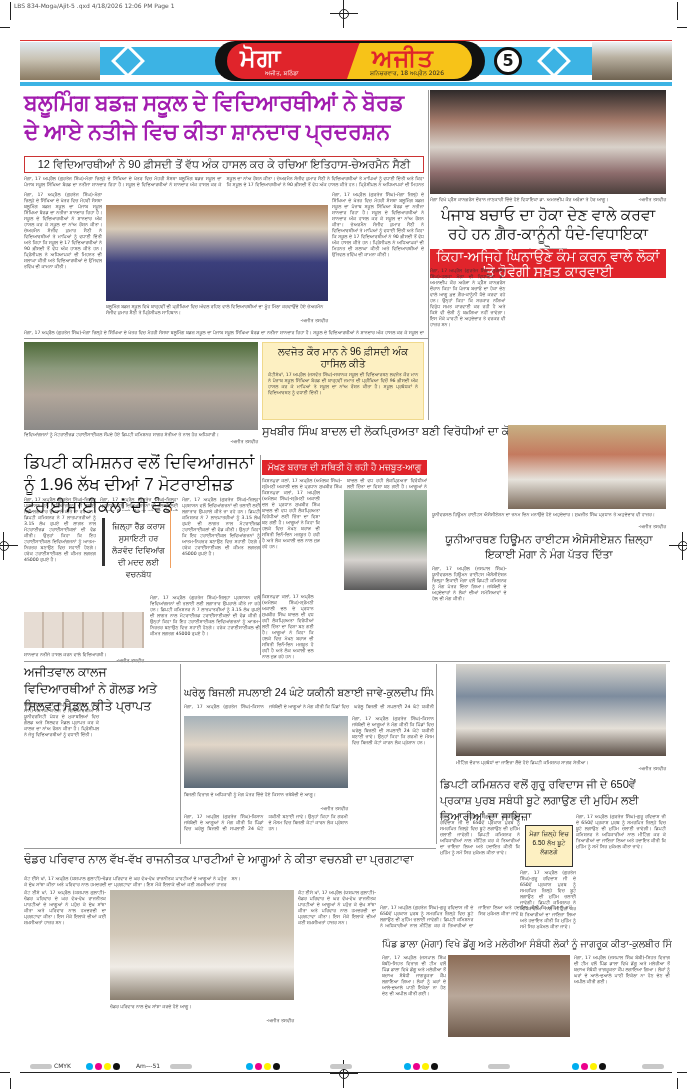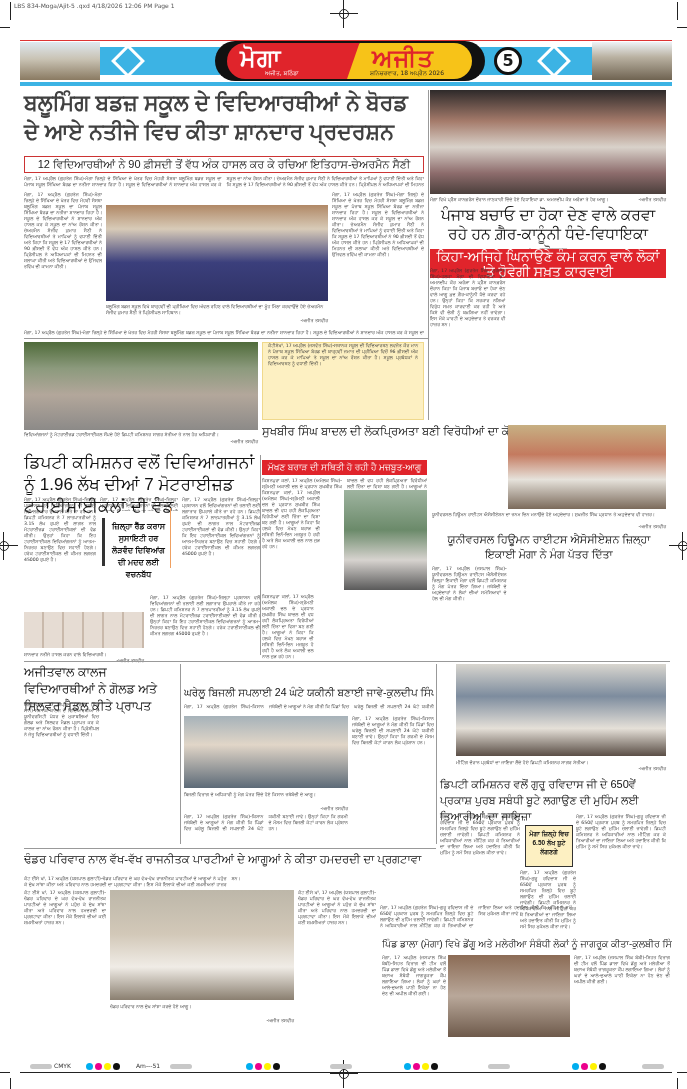--- a/index.html
+++ b/index.html
@@ -27,31 +27,31 @@
   .mh-yel { position: absolute; left: 327px; top: 2px; width: 125px; height: 36px; background: #f7c318; border-radius: 0 18px 18px 0; clip-path: polygon(10% 0,100% 0,100% 100%,0 100%); }
   .mh-moga { position: absolute; left: 220px; top: 2px; font-family: "DejaVu Serif", serif; font-weight: bold; font-size: 24px; color: #fff; letter-spacing: 1px; }
   .mh-ajit { position: absolute; left: 352px; top: 2px; font-family: "DejaVu Serif", serif; font-weight: bold; font-size: 24px; color: #e0242b; letter-spacing: 1px; }
   .mh-sub1 { position: absolute; left: 245px; top: 28px; font-size: 6px; color: #fff; }
   .mh-sub2 { position: absolute; left: 350px; top: 28px; font-size: 6px; color: #222; }
   .mh-page { position: absolute; left: 474px; top: 6px; width: 28px; height: 28px; border: 3px solid #111; border-radius: 50%; background: #fff; font-weight: bold; font-size: 16px; text-align: center; line-height: 22px; }
   .mh-rule { position: absolute; left: 20px; top: 82px; width: 652px; height: 4px; background: #3cb3e4; }
 
   
   .abs { position: absolute; }
-  .hl { font-family: Liberation Sans, sans-serif; font-weight: bold; color: #404040; line-height: 1.15; }
+  .hl { font-family: Liberation Serif, serif; font-weight: bold; color: #a21caf; line-height: 1.15; }
   .hl-cond { font-family: "Liberation Sans", sans-serif; color: #111; line-height: 1.2; }
   .kicker-red { background: #e0242b; color: #fff; font-family: "Liberation Sans", sans-serif; text-align: center; }
   .kicker-box { border: 1px solid #c33; color: #222; font-family: "Liberation Sans", sans-serif; text-align: center; }
   .body-text { font-size: 4.6px; line-height: 6px; color: #333; text-align: justify; overflow: hidden; }
   .cols { column-gap: 5px; column-fill: auto; }
   .caption { font-size: 4.6px; line-height: 6px; color: #333; }
   .credit { font-size: 4.6px; color: #333; text-align: right; }
   .photo { overflow: hidden; }
   .yellow-box { background: #fdf0c2; border: 1px solid #f0d98c; }
-  .sidebox { border: 1px solid #333; font-family: "Liberation Sans", sans-serif; font-weight: bold; text-align: center; color: #111; }
+  .sidebox { border: 1px solid #333; font-family: "Liberation Sans", sans-serif; font-weight: normal; text-align: center; color: #111; }
   .vrule { position: absolute; width: 1px; background: #999; }
   .hrule { position: absolute; height: 1px; background: #999; }
 
   
   .ph-press { background: linear-gradient(180deg,#2e2a2a 0%,#a57b6b 30%,#d9d2ca 55%,#8d6c6c 80%,#4b3f3c 100%); }
   .ph-students { background: linear-gradient(180deg,#b08866 0%,#d8cbb8 25%,#3b3f7c 60%,#2f3265 100%); }
   .ph-wheel { background: linear-gradient(180deg,#4f6b3a 0%,#8c9a7d 30%,#b3a79b 60%,#8c8a88 100%); }
   .ph-portrait { background: linear-gradient(180deg,#9fb4a0 0%,#6b8a6a 40%,#d7d3cf 70%,#5a5a5a 100%); }
   .ph-cake { background: linear-gradient(180deg,#c7b083 0%,#c47a5f 35%,#e6e2db 65%,#7b6a5b 100%); }
   .ph-meet1 { background: linear-gradient(180deg,#d9d6cf 0%,#7d8c9e 35%,#e5e0d8 70%,#5a4e46 100%); }
@@ -111,20 +111,21 @@
 <div class="abs kicker-box" style="left:24px;top:156px;width:400px;height:17px;font-size:11px;line-height:15px;">12 ਵਿਦਿਆਰਥੀਆਂ ਨੇ 90 ਫ਼ੀਸਦੀ ਤੋਂ ਵੱਧ ਅੰਕ ਹਾਸਲ ਕਰ ਕੇ ਰਚਿਆ ਇਤਿਹਾਸ-ਚੇਅਰਮੈਨ ਸੈਣੀ</div>
 <div class="abs body-text cols" style="left:24px;top:176px;width:400px;height:14px;column-count:2;">ਮੋਗਾ, 17 ਅਪ੍ਰੈਲ (ਗੁਰਤੇਜ ਸਿੰਘ)-ਮੋਗਾ ਜ਼ਿਲ੍ਹੇ ਦੇ ਸਿੱਖਿਆ ਦੇ ਖੇਤਰ ਵਿਚ ਮੋਹਰੀ ਸੰਸਥਾ ਬਲੂਮਿੰਗ ਬਡਜ਼ ਸਕੂਲ ਦਾ ਪੰਜਾਬ ਸਕੂਲ ਸਿੱਖਿਆ ਬੋਰਡ ਦਾ ਨਤੀਜਾ ਸ਼ਾਨਦਾਰ ਰਿਹਾ ਹੈ। ਸਕੂਲ ਦੇ ਵਿਦਿਆਰਥੀਆਂ ਨੇ ਸ਼ਾਨਦਾਰ ਅੰਕ ਹਾਸਲ ਕਰ ਕੇ ਸਕੂਲ ਦਾ ਨਾਂਅ ਰੌਸ਼ਨ ਕੀਤਾ। ਚੇਅਰਮੈਨ ਸੰਜੀਵ ਕੁਮਾਰ ਸੈਣੀ ਨੇ ਵਿਦਿਆਰਥੀਆਂ ਤੇ ਮਾਪਿਆਂ ਨੂੰ ਵਧਾਈ ਦਿੱਤੀ ਅਤੇ ਕਿਹਾ ਕਿ ਸਕੂਲ ਦੇ 17 ਵਿਦਿਆਰਥੀਆਂ ਨੇ 90 ਫ਼ੀਸਦੀ ਤੋਂ ਵੱਧ ਅੰਕ ਹਾਸਲ ਕੀਤੇ ਹਨ। ਪ੍ਰਿੰਸੀਪਲ ਨੇ ਅਧਿਆਪਕਾਂ ਦੀ ਮਿਹਨਤ ਦੀ ਸ਼ਲਾਘਾ ਕੀਤੀ ਅਤੇ ਵਿਦਿਆਰਥੀਆਂ ਦੇ ਉੱਜਵਲ ਭਵਿੱਖ ਦੀ ਕਾਮਨਾ ਕੀਤੀ।</div>
 <div class="abs body-text" style="left:24px;top:192px;width:78px;height:138px;">ਮੋਗਾ, 17 ਅਪ੍ਰੈਲ (ਗੁਰਤੇਜ ਸਿੰਘ)-ਮੋਗਾ ਜ਼ਿਲ੍ਹੇ ਦੇ ਸਿੱਖਿਆ ਦੇ ਖੇਤਰ ਵਿਚ ਮੋਹਰੀ ਸੰਸਥਾ ਬਲੂਮਿੰਗ ਬਡਜ਼ ਸਕੂਲ ਦਾ ਪੰਜਾਬ ਸਕੂਲ ਸਿੱਖਿਆ ਬੋਰਡ ਦਾ ਨਤੀਜਾ ਸ਼ਾਨਦਾਰ ਰਿਹਾ ਹੈ। ਸਕੂਲ ਦੇ ਵਿਦਿਆਰਥੀਆਂ ਨੇ ਸ਼ਾਨਦਾਰ ਅੰਕ ਹਾਸਲ ਕਰ ਕੇ ਸਕੂਲ ਦਾ ਨਾਂਅ ਰੌਸ਼ਨ ਕੀਤਾ। ਚੇਅਰਮੈਨ ਸੰਜੀਵ ਕੁਮਾਰ ਸੈਣੀ ਨੇ ਵਿਦਿਆਰਥੀਆਂ ਤੇ ਮਾਪਿਆਂ ਨੂੰ ਵਧਾਈ ਦਿੱਤੀ ਅਤੇ ਕਿਹਾ ਕਿ ਸਕੂਲ ਦੇ 17 ਵਿਦਿਆਰਥੀਆਂ ਨੇ 90 ਫ਼ੀਸਦੀ ਤੋਂ ਵੱਧ ਅੰਕ ਹਾਸਲ ਕੀਤੇ ਹਨ। ਪ੍ਰਿੰਸੀਪਲ ਨੇ ਅਧਿਆਪਕਾਂ ਦੀ ਮਿਹਨਤ ਦੀ ਸ਼ਲਾਘਾ ਕੀਤੀ ਅਤੇ ਵਿਦਿਆਰਥੀਆਂ ਦੇ ਉੱਜਵਲ ਭਵਿੱਖ ਦੀ ਕਾਮਨਾ ਕੀਤੀ।</div>
 <div class="abs photo ph-students" style="left:106px;top:205px;width:222px;height:96px;"></div>
 <div class="abs caption" style="left:106px;top:304px;width:222px;height:12px;overflow:hidden;">ਬਲੂਮਿੰਗ ਬਡਜ਼ ਸਕੂਲ ਵਿਖੇ ਬਾਰ੍ਹਵੀਂ ਦੀ ਪ੍ਰੀਖਿਆ ਵਿਚ ਅੱਵਲ ਰਹਿਣ ਵਾਲੇ ਵਿਦਿਆਰਥੀਆਂ ਦਾ ਮੂੰਹ ਮਿੱਠਾ ਕਰਵਾਉਂਦੇ ਹੋਏ ਚੇਅਰਮੈਨ ਸੰਜੀਵ ਕੁਮਾਰ ਸੈਣੀ ਤੇ ਪ੍ਰਿੰਸੀਪਲ ਸਾਹਿਬਾਨ।</div>
 <div class="abs credit" style="left:280px;top:318px;width:48px;">-ਅਜੀਤ ਤਸਵੀਰ</div>
 <div class="abs body-text" style="left:332px;top:192px;width:92px;height:138px;">ਮੋਗਾ, 17 ਅਪ੍ਰੈਲ (ਗੁਰਤੇਜ ਸਿੰਘ)-ਮੋਗਾ ਜ਼ਿਲ੍ਹੇ ਦੇ ਸਿੱਖਿਆ ਦੇ ਖੇਤਰ ਵਿਚ ਮੋਹਰੀ ਸੰਸਥਾ ਬਲੂਮਿੰਗ ਬਡਜ਼ ਸਕੂਲ ਦਾ ਪੰਜਾਬ ਸਕੂਲ ਸਿੱਖਿਆ ਬੋਰਡ ਦਾ ਨਤੀਜਾ ਸ਼ਾਨਦਾਰ ਰਿਹਾ ਹੈ। ਸਕੂਲ ਦੇ ਵਿਦਿਆਰਥੀਆਂ ਨੇ ਸ਼ਾਨਦਾਰ ਅੰਕ ਹਾਸਲ ਕਰ ਕੇ ਸਕੂਲ ਦਾ ਨਾਂਅ ਰੌਸ਼ਨ ਕੀਤਾ। ਚੇਅਰਮੈਨ ਸੰਜੀਵ ਕੁਮਾਰ ਸੈਣੀ ਨੇ ਵਿਦਿਆਰਥੀਆਂ ਤੇ ਮਾਪਿਆਂ ਨੂੰ ਵਧਾਈ ਦਿੱਤੀ ਅਤੇ ਕਿਹਾ ਕਿ ਸਕੂਲ ਦੇ 17 ਵਿਦਿਆਰਥੀਆਂ ਨੇ 90 ਫ਼ੀਸਦੀ ਤੋਂ ਵੱਧ ਅੰਕ ਹਾਸਲ ਕੀਤੇ ਹਨ। ਪ੍ਰਿੰਸੀਪਲ ਨੇ ਅਧਿਆਪਕਾਂ ਦੀ ਮਿਹਨਤ ਦੀ ਸ਼ਲਾਘਾ ਕੀਤੀ ਅਤੇ ਵਿਦਿਆਰਥੀਆਂ ਦੇ ਉੱਜਵਲ ਭਵਿੱਖ ਦੀ ਕਾਮਨਾ ਕੀਤੀ।</div>
 <div class="abs body-text" style="left:24px;top:330px;width:400px;height:6px;">ਮੋਗਾ, 17 ਅਪ੍ਰੈਲ (ਗੁਰਤੇਜ ਸਿੰਘ)-ਮੋਗਾ ਜ਼ਿਲ੍ਹੇ ਦੇ ਸਿੱਖਿਆ ਦੇ ਖੇਤਰ ਵਿਚ ਮੋਹਰੀ ਸੰਸਥਾ ਬਲੂਮਿੰਗ ਬਡਜ਼ ਸਕੂਲ ਦਾ ਪੰਜਾਬ ਸਕੂਲ ਸਿੱਖਿਆ ਬੋਰਡ ਦਾ ਨਤੀਜਾ ਸ਼ਾਨਦਾਰ ਰਿਹਾ ਹੈ। ਸਕੂਲ ਦੇ ਵਿਦਿਆਰਥੀਆਂ ਨੇ ਸ਼ਾਨਦਾਰ ਅੰਕ ਹਾਸਲ ਕਰ ਕੇ ਸਕੂਲ ਦਾ ਨਾਂਅ ਰੌਸ਼ਨ ਕੀਤਾ। ਚੇਅਰਮੈਨ ਸੰਜੀਵ ਕੁਮਾਰ ਸੈਣੀ ਨੇ ਵਿਦਿਆਰਥੀਆਂ ਤੇ ਮਾਪਿਆਂ ਨੂੰ ਵਧਾਈ ਦਿੱਤੀ ਅਤੇ ਕਿਹਾ ਕਿ ਸਕੂਲ ਦੇ 17 ਵਿਦਿਆਰਥੀਆਂ ਨੇ 90 ਫ਼ੀਸਦੀ ਤੋਂ ਵੱਧ ਅੰਕ ਹਾਸਲ ਕੀਤੇ ਹਨ। ਪ੍ਰਿੰਸੀਪਲ ਨੇ ਅਧਿਆਪਕਾਂ ਦੀ ਮਿਹਨਤ ਦੀ ਸ਼ਲਾਘਾ ਕੀਤੀ ਅਤੇ ਵਿਦਿਆਰਥੀਆਂ ਦੇ ਉੱਜਵਲ ਭਵਿੱਖ ਦੀ ਕਾਮਨਾ ਕੀਤੀ।</div>
 
 <div class="abs yellow-box" style="left:262px;top:342px;width:162px;height:78px;">
+  <div class="hl-cond" style="font-size:10px;padding:3px 4px 2px;text-align:center;">ਲਵਜੋਤ ਕੌਰ ਮਾਨ ਨੇ 96 ਫ਼ੀਸਦੀ ਅੰਕ ਹਾਸਿਲ ਕੀਤੇ</div>
   <div class="body-text" style="padding:0 5px;height:54px;">ਕੋਟੀਸੇਖਾਂ, 17 ਅਪ੍ਰੈਲ (ਜਸਵੰਤ ਸਿੰਘ)-ਸਥਾਨਕ ਸਕੂਲ ਦੀ ਵਿਦਿਆਰਥਣ ਲਵਜੋਤ ਕੌਰ ਮਾਨ ਨੇ ਪੰਜਾਬ ਸਕੂਲ ਸਿੱਖਿਆ ਬੋਰਡ ਦੀ ਬਾਰ੍ਹਵੀਂ ਜਮਾਤ ਦੀ ਪ੍ਰੀਖਿਆ ਵਿਚੋਂ 96 ਫ਼ੀਸਦੀ ਅੰਕ ਹਾਸਲ ਕਰ ਕੇ ਮਾਪਿਆਂ ਤੇ ਸਕੂਲ ਦਾ ਨਾਂਅ ਰੌਸ਼ਨ ਕੀਤਾ ਹੈ। ਸਕੂਲ ਪ੍ਰਬੰਧਕਾਂ ਨੇ ਵਿਦਿਆਰਥਣ ਨੂੰ ਵਧਾਈ ਦਿੱਤੀ।</div>
 </div>
 
 <div class="abs photo ph-wheel" style="left:24px;top:342px;width:234px;height:88px;"></div>
 <div class="abs caption" style="left:24px;top:432px;width:234px;height:12px;overflow:hidden;">ਦਿਵਿਆਂਗਜਨਾਂ ਨੂੰ ਮੋਟਰਾਈਜ਼ਡ ਟਰਾਈਸਾਈਕਲ ਸੌਂਪਦੇ ਹੋਏ ਡਿਪਟੀ ਕਮਿਸ਼ਨਰ ਸਾਗਰ ਸੇਤੀਆ ਤੇ ਨਾਲ ਹੋਰ ਅਧਿਕਾਰੀ।</div>
 <div class="abs credit" style="left:210px;top:439px;width:48px;">-ਅਜੀਤ ਤਸਵੀਰ</div>
 
 <div class="abs hl-cond" style="left:24px;top:452px;width:240px;font-size:17px;line-height:22px;">ਡਿਪਟੀ ਕਮਿਸ਼ਨਰ ਵਲੋਂ ਦਿਵਿਆਂਗਜਨਾਂ ਨੂੰ 1.96 ਲੱਖ ਦੀਆਂ 7 ਮੋਟਰਾਈਜ਼ਡ ਟਰਾਈਸਾਈਕਲਾਂ ਦੀ ਵੰਡ</div>
 <div class="abs body-text" style="left:24px;top:497px;width:72px;height:92px;">ਮੋਗਾ, 17 ਅਪ੍ਰੈਲ (ਗੁਰਤੇਜ ਸਿੰਘ)-ਜ਼ਿਲ੍ਹਾ ਪ੍ਰਸ਼ਾਸਨ ਵਲੋਂ ਦਿਵਿਆਂਗਜਨਾਂ ਦੀ ਭਲਾਈ ਲਈ ਲਗਾਤਾਰ ਉਪਰਾਲੇ ਕੀਤੇ ਜਾ ਰਹੇ ਹਨ। ਡਿਪਟੀ ਕਮਿਸ਼ਨਰ ਨੇ 7 ਲਾਭਪਾਤਰੀਆਂ ਨੂੰ 3.15 ਲੱਖ ਰੁਪਏ ਦੀ ਲਾਗਤ ਨਾਲ ਮੋਟਰਾਈਜ਼ਡ ਟਰਾਈਸਾਈਕਲਾਂ ਦੀ ਵੰਡ ਕੀਤੀ। ਉਨ੍ਹਾਂ ਕਿਹਾ ਕਿ ਇਹ ਟਰਾਈਸਾਈਕਲ ਦਿਵਿਆਂਗਜਨਾਂ ਨੂੰ ਆਤਮ-ਨਿਰਭਰ ਬਣਾਉਣ ਵਿਚ ਸਹਾਈ ਹੋਣਗੇ। ਹਰੇਕ ਟਰਾਈਸਾਈਕਲ ਦੀ ਕੀਮਤ ਲਗਭਗ 45000 ਰੁਪਏ ਹੈ।</div>
 <div class="abs body-text" style="left:100px;top:497px;width:78px;height:14px;">ਮੋਗਾ, 17 ਅਪ੍ਰੈਲ (ਗੁਰਤੇਜ ਸਿੰਘ)-ਜ਼ਿਲ੍ਹਾ ਪ੍ਰਸ਼ਾਸਨ ਵਲੋਂ ਦਿਵਿਆਂਗਜਨਾਂ ਦੀ ਭਲਾਈ ਲਈ ਲਗਾਤਾਰ ਉਪਰਾਲੇ ਕੀਤੇ ਜਾ ਰਹੇ ਹਨ। ਡਿਪਟੀ ਕਮਿਸ਼ਨਰ ਨੇ 7 ਲਾਭਪਾਤਰੀਆਂ ਨੂੰ 3.15 ਲੱਖ ਰੁਪਏ ਦੀ ਲਾਗਤ ਨਾਲ ਮੋਟਰਾਈਜ਼ਡ ਟਰਾਈਸਾਈਕਲਾਂ ਦੀ ਵੰਡ ਕੀਤੀ। ਉਨ੍ਹਾਂ ਕਿਹਾ ਕਿ ਇਹ ਟਰਾਈਸਾਈਕਲ ਦਿਵਿਆਂਗਜਨਾਂ ਨੂੰ ਆਤਮ-ਨਿਰਭਰ ਬਣਾਉਣ ਵਿਚ ਸਹਾਈ ਹੋਣਗੇ। ਹਰੇਕ ਟਰਾਈਸਾਈਕਲ ਦੀ ਕੀਮਤ ਲਗਭਗ 45000 ਰੁਪਏ ਹੈ।</div>
@@ -146,21 +147,21 @@
 <div class="abs hl-cond" style="left:262px;top:424px;width:260px;font-size:11.5px;line-height:14px;white-space:nowrap;overflow:hidden;">ਸੁਖਬੀਰ ਸਿੰਘ ਬਾਦਲ ਦੀ ਲੋਕਪ੍ਰਿਅਤਾ ਬਣੀ ਵਿਰੋਧੀਆਂ ਦਾ ਕੋਲ-ਸ਼ੂਲਰ, ਢਿੱਲੋਂ, ਔਲਖ</div>
 <div class="abs kicker-red" style="left:262px;top:460px;width:165px;height:15px;font-size:9px;line-height:15px;">ਮੱਖਣ ਬਰਾੜ ਦੀ ਸਥਿਤੀ ਹੋ ਰਹੀ ਹੈ ਮਜ਼ਬੂਤ-ਆਗੂ</div>
 <div class="abs body-text cols" style="left:262px;top:478px;width:165px;height:12px;column-count:2;">ਕਿਸ਼ਨਪੁਰਾ ਕਲਾਂ, 17 ਅਪ੍ਰੈਲ (ਅਮੋਲਕ ਸਿੰਘ)-ਸ਼੍ਰੋਮਣੀ ਅਕਾਲੀ ਦਲ ਦੇ ਪ੍ਰਧਾਨ ਸੁਖਬੀਰ ਸਿੰਘ ਬਾਦਲ ਦੀ ਵਧ ਰਹੀ ਲੋਕਪ੍ਰਿਅਤਾ ਵਿਰੋਧੀਆਂ ਲਈ ਚਿੰਤਾ ਦਾ ਵਿਸ਼ਾ ਬਣ ਗਈ ਹੈ। ਆਗੂਆਂ ਨੇ ਕਿਹਾ ਕਿ ਹਲਕੇ ਵਿਚ ਮੱਖਣ ਬਰਾੜ ਦੀ ਸਥਿਤੀ ਦਿਨੋਂ-ਦਿਨ ਮਜ਼ਬੂਤ ਹੋ ਰਹੀ ਹੈ ਅਤੇ ਲੋਕ ਅਕਾਲੀ ਦਲ ਨਾਲ ਜੁੜ ਰਹੇ ਹਨ।</div>
 <div class="abs body-text" style="left:262px;top:490px;width:58px;height:100px;">ਕਿਸ਼ਨਪੁਰਾ ਕਲਾਂ, 17 ਅਪ੍ਰੈਲ (ਅਮੋਲਕ ਸਿੰਘ)-ਸ਼੍ਰੋਮਣੀ ਅਕਾਲੀ ਦਲ ਦੇ ਪ੍ਰਧਾਨ ਸੁਖਬੀਰ ਸਿੰਘ ਬਾਦਲ ਦੀ ਵਧ ਰਹੀ ਲੋਕਪ੍ਰਿਅਤਾ ਵਿਰੋਧੀਆਂ ਲਈ ਚਿੰਤਾ ਦਾ ਵਿਸ਼ਾ ਬਣ ਗਈ ਹੈ। ਆਗੂਆਂ ਨੇ ਕਿਹਾ ਕਿ ਹਲਕੇ ਵਿਚ ਮੱਖਣ ਬਰਾੜ ਦੀ ਸਥਿਤੀ ਦਿਨੋਂ-ਦਿਨ ਮਜ਼ਬੂਤ ਹੋ ਰਹੀ ਹੈ ਅਤੇ ਲੋਕ ਅਕਾਲੀ ਦਲ ਨਾਲ ਜੁੜ ਰਹੇ ਹਨ।</div>
 <div class="abs photo ph-portrait" style="left:344px;top:490px;width:83px;height:100px;"></div>
 <div class="abs body-text cols" style="left:262px;top:594px;width:165px;height:66px;column-count:3;">ਕਿਸ਼ਨਪੁਰਾ ਕਲਾਂ, 17 ਅਪ੍ਰੈਲ (ਅਮੋਲਕ ਸਿੰਘ)-ਸ਼੍ਰੋਮਣੀ ਅਕਾਲੀ ਦਲ ਦੇ ਪ੍ਰਧਾਨ ਸੁਖਬੀਰ ਸਿੰਘ ਬਾਦਲ ਦੀ ਵਧ ਰਹੀ ਲੋਕਪ੍ਰਿਅਤਾ ਵਿਰੋਧੀਆਂ ਲਈ ਚਿੰਤਾ ਦਾ ਵਿਸ਼ਾ ਬਣ ਗਈ ਹੈ। ਆਗੂਆਂ ਨੇ ਕਿਹਾ ਕਿ ਹਲਕੇ ਵਿਚ ਮੱਖਣ ਬਰਾੜ ਦੀ ਸਥਿਤੀ ਦਿਨੋਂ-ਦਿਨ ਮਜ਼ਬੂਤ ਹੋ ਰਹੀ ਹੈ ਅਤੇ ਲੋਕ ਅਕਾਲੀ ਦਲ ਨਾਲ ਜੁੜ ਰਹੇ ਹਨ।</div>
 
 <div class="abs photo ph-cake" style="left:508px;top:425px;width:158px;height:84px;"></div>
 <div class="abs caption" style="left:432px;top:512px;width:234px;height:12px;overflow:hidden;">ਯੂਨੀਵਰਸਲ ਹਿਊਮਨ ਰਾਈਟਸ ਐਸੋਸੀਏਸ਼ਨ ਦਾ ਜਨਮ ਦਿਨ ਮਨਾਉਂਦੇ ਹੋਏ ਅਹੁਦੇਦਾਰ। ਸੁਖਜੀਤ ਸਿੰਘ ਪ੍ਰਧਾਨ ਤੇ ਅਹੁਦੇਦਾਰ ਵੀ ਹਾਜ਼ਰ।</div>
 <div class="abs credit" style="left:620px;top:524px;width:46px;">-ਅਜੀਤ ਤਸਵੀਰ</div>
-<div class="abs hl-cond" style="left:432px;top:532px;width:234px;font-size:11px;line-height:15px;text-align:center;">ਯੂਨੀਵਰਸਲ ਹਿਊਮਨ ਰਾਈਟਸ ਐਸੋਸੀਏਸ਼ਨ ਜ਼ਿਲ੍ਹਾ ਇਕਾਈ ਮੋਗਾ ਨੇ ਮੰਗ ਪੱਤਰ ਦਿੱਤਾ</div>
+<div class="abs hl-cond" style="left:432px;top:532px;width:234px;font-size:11px;line-height:15px;text-align:center;">ਯੂਨੀਆਰਥਣ ਹਿਊਮਨ ਰਾਈਟਸ ਐਸੋਸੀਏਸ਼ਨ ਜ਼ਿਲ੍ਹਾ ਇਕਾਈ ਮੋਗਾ ਨੇ ਮੰਗ ਪੱਤਰ ਦਿੱਤਾ</div>
 <div class="abs body-text cols" style="left:432px;top:566px;width:234px;height:92px;column-count:3;">ਮੋਗਾ, 17 ਅਪ੍ਰੈਲ (ਜਸਪਾਲ ਸਿੰਘ)-ਯੂਨੀਵਰਸਲ ਹਿਊਮਨ ਰਾਈਟਸ ਐਸੋਸੀਏਸ਼ਨ ਜ਼ਿਲ੍ਹਾ ਇਕਾਈ ਮੋਗਾ ਵਲੋਂ ਡਿਪਟੀ ਕਮਿਸ਼ਨਰ ਨੂੰ ਮੰਗ ਪੱਤਰ ਦਿੱਤਾ ਗਿਆ। ਜਥੇਬੰਦੀ ਦੇ ਅਹੁਦੇਦਾਰਾਂ ਨੇ ਲੋਕਾਂ ਦੀਆਂ ਸਮੱਸਿਆਵਾਂ ਦੇ ਹੱਲ ਦੀ ਮੰਗ ਕੀਤੀ।</div>
 
 <div class="abs hl-cond" style="left:24px;top:664px;width:140px;font-size:12.5px;line-height:17px;">ਅਜੀਤਵਾਲ ਕਾਲਜ ਵਿਦਿਆਰਥੀਆਂ ਨੇ ਗੋਲਡ ਅਤੇ ਸਿਲਵਰ ਮੈਡਲ ਕੀਤੇ ਪ੍ਰਾਪਤ</div>
 <div class="abs body-text cols" style="left:24px;top:702px;width:155px;height:130px;column-count:2;">ਅਜੀਤਵਾਲ, 17 ਅਪ੍ਰੈਲ (ਹਰਦੇਵ ਸਿੰਘ ਮਾਨ)-ਸਥਾਨਕ ਕਾਲਜ ਦੇ ਵਿਦਿਆਰਥੀਆਂ ਨੇ ਯੂਨੀਵਰਸਿਟੀ ਪੱਧਰ ਦੇ ਮੁਕਾਬਲਿਆਂ ਵਿਚ ਗੋਲਡ ਅਤੇ ਸਿਲਵਰ ਮੈਡਲ ਪ੍ਰਾਪਤ ਕਰ ਕੇ ਕਾਲਜ ਦਾ ਨਾਂਅ ਰੌਸ਼ਨ ਕੀਤਾ ਹੈ। ਪ੍ਰਿੰਸੀਪਲ ਨੇ ਜੇਤੂ ਵਿਦਿਆਰਥੀਆਂ ਨੂੰ ਵਧਾਈ ਦਿੱਤੀ।</div>
 
 <div class="abs hl-cond" style="left:184px;top:685px;width:250px;font-size:10.5px;line-height:14px;white-space:nowrap;overflow:hidden;">ਘਰੇਲੂ ਬਿਜਲੀ ਸਪਲਾਈ 24 ਘੰਟੇ ਯਕੀਨੀ ਬਣਾਈ ਜਾਵੇ-ਕੁਲਦੀਪ ਸਿੰਘ ਦੌਲਤਪੁਰਾ</div>
 <div class="abs body-text cols" style="left:184px;top:704px;width:250px;height:10px;column-count:3;">ਮੋਗਾ, 17 ਅਪ੍ਰੈਲ (ਗੁਰਤੇਜ ਸਿੰਘ)-ਕਿਸਾਨ ਜਥੇਬੰਦੀ ਦੇ ਆਗੂਆਂ ਨੇ ਮੰਗ ਕੀਤੀ ਕਿ ਪਿੰਡਾਂ ਵਿਚ ਘਰੇਲੂ ਬਿਜਲੀ ਦੀ ਸਪਲਾਈ 24 ਘੰਟੇ ਯਕੀਨੀ ਬਣਾਈ ਜਾਵੇ। ਉਨ੍ਹਾਂ ਕਿਹਾ ਕਿ ਗਰਮੀ ਦੇ ਮੌਸਮ ਵਿਚ ਬਿਜਲੀ ਕੱਟਾਂ ਕਾਰਨ ਲੋਕ ਪ੍ਰੇਸ਼ਾਨ ਹਨ।</div>
 <div class="abs photo ph-medal" style="left:184px;top:716px;width:164px;height:72px;"></div>
 <div class="abs body-text" style="left:352px;top:716px;width:82px;height:120px;">ਮੋਗਾ, 17 ਅਪ੍ਰੈਲ (ਗੁਰਤੇਜ ਸਿੰਘ)-ਕਿਸਾਨ ਜਥੇਬੰਦੀ ਦੇ ਆਗੂਆਂ ਨੇ ਮੰਗ ਕੀਤੀ ਕਿ ਪਿੰਡਾਂ ਵਿਚ ਘਰੇਲੂ ਬਿਜਲੀ ਦੀ ਸਪਲਾਈ 24 ਘੰਟੇ ਯਕੀਨੀ ਬਣਾਈ ਜਾਵੇ। ਉਨ੍ਹਾਂ ਕਿਹਾ ਕਿ ਗਰਮੀ ਦੇ ਮੌਸਮ ਵਿਚ ਬਿਜਲੀ ਕੱਟਾਂ ਕਾਰਨ ਲੋਕ ਪ੍ਰੇਸ਼ਾਨ ਹਨ।</div>
 <div class="abs caption" style="left:184px;top:792px;width:164px;height:12px;overflow:hidden;">ਬਿਜਲੀ ਵਿਭਾਗ ਦੇ ਅਧਿਕਾਰੀ ਨੂੰ ਮੰਗ ਪੱਤਰ ਦਿੰਦੇ ਹੋਏ ਕਿਸਾਨ ਜਥੇਬੰਦੀ ਦੇ ਆਗੂ।</div>
@@ -169,21 +170,21 @@
 
 <div class="abs photo ph-meet1" style="left:456px;top:664px;width:210px;height:92px;"></div>
 <div class="abs caption" style="left:456px;top:760px;width:210px;height:12px;overflow:hidden;">ਮੀਟਿੰਗ ਦੌਰਾਨ ਪ੍ਰਬੰਧਾਂ ਦਾ ਜਾਇਜ਼ਾ ਲੈਂਦੇ ਹੋਏ ਡਿਪਟੀ ਕਮਿਸ਼ਨਰ ਸਾਗਰ ਸੇਤੀਆ।</div>
 <div class="abs credit" style="left:618px;top:766px;width:48px;">-ਅਜੀਤ ਤਸਵੀਰ</div>
 <div class="abs hl-cond" style="left:440px;top:776px;width:226px;font-size:11px;line-height:16px;">ਡਿਪਟੀ ਕਮਿਸ਼ਨਰ ਵਲੋਂ ਗੁਰੂ ਰਵਿਦਾਸ ਜੀ ਦੇ 650ਵੇਂ ਪ੍ਰਕਾਸ਼ ਪੁਰਬ ਸਬੰਧੀ ਬੂਟੇ ਲਗਾਉਣ ਦੀ ਮੁਹਿੰਮ ਲਈ ਤਿਆਰੀਆਂ ਦਾ ਜਾਇਜ਼ਾ</div>
 <div class="abs body-text" style="left:440px;top:814px;width:80px;height:120px;">ਮੋਗਾ, 17 ਅਪ੍ਰੈਲ (ਗੁਰਤੇਜ ਸਿੰਘ)-ਗੁਰੂ ਰਵਿਦਾਸ ਜੀ ਦੇ 650ਵੇਂ ਪ੍ਰਕਾਸ਼ ਪੁਰਬ ਨੂੰ ਸਮਰਪਿਤ ਜ਼ਿਲ੍ਹੇ ਵਿਚ ਬੂਟੇ ਲਗਾਉਣ ਦੀ ਮੁਹਿੰਮ ਚਲਾਈ ਜਾਵੇਗੀ। ਡਿਪਟੀ ਕਮਿਸ਼ਨਰ ਨੇ ਅਧਿਕਾਰੀਆਂ ਨਾਲ ਮੀਟਿੰਗ ਕਰ ਕੇ ਤਿਆਰੀਆਂ ਦਾ ਜਾਇਜ਼ਾ ਲਿਆ ਅਤੇ ਹਦਾਇਤ ਕੀਤੀ ਕਿ ਮੁਹਿੰਮ ਨੂੰ ਸਮੇਂ ਸਿਰ ਮੁਕੰਮਲ ਕੀਤਾ ਜਾਵੇ।</div>
 <div class="abs sidebox" style="left:525px;top:825px;width:48px;height:42px;font-size:6.5px;line-height:9px;padding:3px 2px;background:#fdf0c2;">ਮੋਗਾ ਜ਼ਿਲ੍ਹੇ ਵਿਚ 6.50 ਲੱਖ ਬੂਟੇ ਲੱਗਣਗੇ</div>
 <div class="abs body-text" style="left:576px;top:814px;width:90px;height:120px;">ਮੋਗਾ, 17 ਅਪ੍ਰੈਲ (ਗੁਰਤੇਜ ਸਿੰਘ)-ਗੁਰੂ ਰਵਿਦਾਸ ਜੀ ਦੇ 650ਵੇਂ ਪ੍ਰਕਾਸ਼ ਪੁਰਬ ਨੂੰ ਸਮਰਪਿਤ ਜ਼ਿਲ੍ਹੇ ਵਿਚ ਬੂਟੇ ਲਗਾਉਣ ਦੀ ਮੁਹਿੰਮ ਚਲਾਈ ਜਾਵੇਗੀ। ਡਿਪਟੀ ਕਮਿਸ਼ਨਰ ਨੇ ਅਧਿਕਾਰੀਆਂ ਨਾਲ ਮੀਟਿੰਗ ਕਰ ਕੇ ਤਿਆਰੀਆਂ ਦਾ ਜਾਇਜ਼ਾ ਲਿਆ ਅਤੇ ਹਦਾਇਤ ਕੀਤੀ ਕਿ ਮੁਹਿੰਮ ਨੂੰ ਸਮੇਂ ਸਿਰ ਮੁਕੰਮਲ ਕੀਤਾ ਜਾਵੇ।</div>
 <div class="abs body-text cols" style="left:520px;top:870px;width:56px;height:64px;">ਮੋਗਾ, 17 ਅਪ੍ਰੈਲ (ਗੁਰਤੇਜ ਸਿੰਘ)-ਗੁਰੂ ਰਵਿਦਾਸ ਜੀ ਦੇ 650ਵੇਂ ਪ੍ਰਕਾਸ਼ ਪੁਰਬ ਨੂੰ ਸਮਰਪਿਤ ਜ਼ਿਲ੍ਹੇ ਵਿਚ ਬੂਟੇ ਲਗਾਉਣ ਦੀ ਮੁਹਿੰਮ ਚਲਾਈ ਜਾਵੇਗੀ। ਡਿਪਟੀ ਕਮਿਸ਼ਨਰ ਨੇ ਅਧਿਕਾਰੀਆਂ ਨਾਲ ਮੀਟਿੰਗ ਕਰ ਕੇ ਤਿਆਰੀਆਂ ਦਾ ਜਾਇਜ਼ਾ ਲਿਆ ਅਤੇ ਹਦਾਇਤ ਕੀਤੀ ਕਿ ਮੁਹਿੰਮ ਨੂੰ ਸਮੇਂ ਸਿਰ ਮੁਕੰਮਲ ਕੀਤਾ ਜਾਵੇ।</div>
 
-<div class="abs hl-cond" style="left:24px;top:852px;width:410px;font-size:11.5px;line-height:15px;white-space:nowrap;overflow:hidden;">ਢੰਡਰ ਪਰਿਵਾਰ ਨਾਲ ਵੱਖ-ਵੱਖ ਰਾਜਨੀਤਕ ਪਾਰਟੀਆਂ ਦੇ ਆਗੂਆਂ ਨੇ ਕੀਤਾ ਹਮਦਰਦੀ ਦਾ ਪ੍ਰਗਟਾਵਾ</div>
+<div class="abs hl-cond" style="left:24px;top:852px;width:410px;font-size:11.5px;line-height:15px;white-space:nowrap;overflow:hidden;">ਢੰਡਰ ਪਰਿਵਾਰ ਨਾਲ ਵੱਖ-ਵੱਖ ਰਾਜਨੀਤਕ ਪਾਰਟੀਆਂ ਦੇ ਆਗੂਆਂ ਨੇ ਕੀਤਾ ਵਚਨਬੀ ਦਾ ਪ੍ਰਗਟਾਵਾ</div>
 <div class="abs body-text cols" style="left:24px;top:876px;width:410px;height:12px;column-count:2;">ਕੋਟ ਈਸੇ ਖਾਂ, 17 ਅਪ੍ਰੈਲ (ਯਸ਼ਪਾਲ ਗੁਲਾਟੀ)-ਢੰਡਰ ਪਰਿਵਾਰ ਦੇ ਘਰ ਵੱਖ-ਵੱਖ ਰਾਜਨੀਤਕ ਪਾਰਟੀਆਂ ਦੇ ਆਗੂਆਂ ਨੇ ਪਹੁੰਚ ਕੇ ਦੁੱਖ ਸਾਂਝਾ ਕੀਤਾ ਅਤੇ ਪਰਿਵਾਰ ਨਾਲ ਹਮਦਰਦੀ ਦਾ ਪ੍ਰਗਟਾਵਾ ਕੀਤਾ। ਇਸ ਮੌਕੇ ਇਲਾਕੇ ਦੀਆਂ ਕਈ ਸ਼ਖ਼ਸੀਅਤਾਂ ਹਾਜ਼ਰ ਸਨ।</div>
 <div class="abs body-text" style="left:24px;top:890px;width:82px;height:150px;">ਕੋਟ ਈਸੇ ਖਾਂ, 17 ਅਪ੍ਰੈਲ (ਯਸ਼ਪਾਲ ਗੁਲਾਟੀ)-ਢੰਡਰ ਪਰਿਵਾਰ ਦੇ ਘਰ ਵੱਖ-ਵੱਖ ਰਾਜਨੀਤਕ ਪਾਰਟੀਆਂ ਦੇ ਆਗੂਆਂ ਨੇ ਪਹੁੰਚ ਕੇ ਦੁੱਖ ਸਾਂਝਾ ਕੀਤਾ ਅਤੇ ਪਰਿਵਾਰ ਨਾਲ ਹਮਦਰਦੀ ਦਾ ਪ੍ਰਗਟਾਵਾ ਕੀਤਾ। ਇਸ ਮੌਕੇ ਇਲਾਕੇ ਦੀਆਂ ਕਈ ਸ਼ਖ਼ਸੀਅਤਾਂ ਹਾਜ਼ਰ ਸਨ।</div>
 <div class="abs photo ph-family" style="left:110px;top:890px;width:184px;height:110px;"></div>
 <div class="abs caption" style="left:110px;top:1004px;width:184px;height:12px;overflow:hidden;">ਢੰਡਰ ਪਰਿਵਾਰ ਨਾਲ ਦੁੱਖ ਸਾਂਝਾ ਕਰਦੇ ਹੋਏ ਆਗੂ।</div>
 <div class="abs credit" style="left:246px;top:1018px;width:48px;">-ਅਜੀਤ ਤਸਵੀਰ</div>
 <div class="abs body-text" style="left:298px;top:890px;width:78px;height:150px;">ਕੋਟ ਈਸੇ ਖਾਂ, 17 ਅਪ੍ਰੈਲ (ਯਸ਼ਪਾਲ ਗੁਲਾਟੀ)-ਢੰਡਰ ਪਰਿਵਾਰ ਦੇ ਘਰ ਵੱਖ-ਵੱਖ ਰਾਜਨੀਤਕ ਪਾਰਟੀਆਂ ਦੇ ਆਗੂਆਂ ਨੇ ਪਹੁੰਚ ਕੇ ਦੁੱਖ ਸਾਂਝਾ ਕੀਤਾ ਅਤੇ ਪਰਿਵਾਰ ਨਾਲ ਹਮਦਰਦੀ ਦਾ ਪ੍ਰਗਟਾਵਾ ਕੀਤਾ। ਇਸ ਮੌਕੇ ਇਲਾਕੇ ਦੀਆਂ ਕਈ ਸ਼ਖ਼ਸੀਅਤਾਂ ਹਾਜ਼ਰ ਸਨ।</div>
 <div class="abs body-text cols" style="left:380px;top:905px;width:290px;height:26px;column-count:3;">ਮੋਗਾ, 17 ਅਪ੍ਰੈਲ (ਗੁਰਤੇਜ ਸਿੰਘ)-ਗੁਰੂ ਰਵਿਦਾਸ ਜੀ ਦੇ 650ਵੇਂ ਪ੍ਰਕਾਸ਼ ਪੁਰਬ ਨੂੰ ਸਮਰਪਿਤ ਜ਼ਿਲ੍ਹੇ ਵਿਚ ਬੂਟੇ ਲਗਾਉਣ ਦੀ ਮੁਹਿੰਮ ਚਲਾਈ ਜਾਵੇਗੀ। ਡਿਪਟੀ ਕਮਿਸ਼ਨਰ ਨੇ ਅਧਿਕਾਰੀਆਂ ਨਾਲ ਮੀਟਿੰਗ ਕਰ ਕੇ ਤਿਆਰੀਆਂ ਦਾ ਜਾਇਜ਼ਾ ਲਿਆ ਅਤੇ ਹਦਾਇਤ ਕੀਤੀ ਕਿ ਮੁਹਿੰਮ ਨੂੰ ਸਮੇਂ ਸਿਰ ਮੁਕੰਮਲ ਕੀਤਾ ਜਾਵੇ।</div>
 
 <div class="abs hl-cond" style="left:382px;top:937px;width:290px;font-size:9.5px;line-height:13px;white-space:nowrap;overflow:hidden;">ਪਿੰਡ ਡਾਲਾ (ਮੋਗਾ) ਵਿਖੇ ਡੇਂਗੂ ਅਤੇ ਮਲੇਰੀਆ ਸੰਬੰਧੀ ਲੋਕਾਂ ਨੂੰ ਜਾਗਰੂਕ ਕੀਤਾ-ਕੁਲਬੀਰ ਸਿੰਘ ਢਿੱਲੋਂ</div>
 <div class="abs body-text" style="left:382px;top:955px;width:64px;height:86px;">ਮੋਗਾ, 17 ਅਪ੍ਰੈਲ (ਜਸਪਾਲ ਸਿੰਘ ਬੱਬੀ)-ਸਿਹਤ ਵਿਭਾਗ ਦੀ ਟੀਮ ਵਲੋਂ ਪਿੰਡ ਡਾਲਾ ਵਿਖੇ ਡੇਂਗੂ ਅਤੇ ਮਲੇਰੀਆ ਤੋਂ ਬਚਾਅ ਸੰਬੰਧੀ ਜਾਗਰੂਕਤਾ ਕੈਂਪ ਲਗਾਇਆ ਗਿਆ। ਲੋਕਾਂ ਨੂੰ ਘਰਾਂ ਦੇ ਆਲੇ-ਦੁਆਲੇ ਪਾਣੀ ਇਕੱਠਾ ਨਾ ਹੋਣ ਦੇਣ ਦੀ ਅਪੀਲ ਕੀਤੀ ਗਈ।</div>

